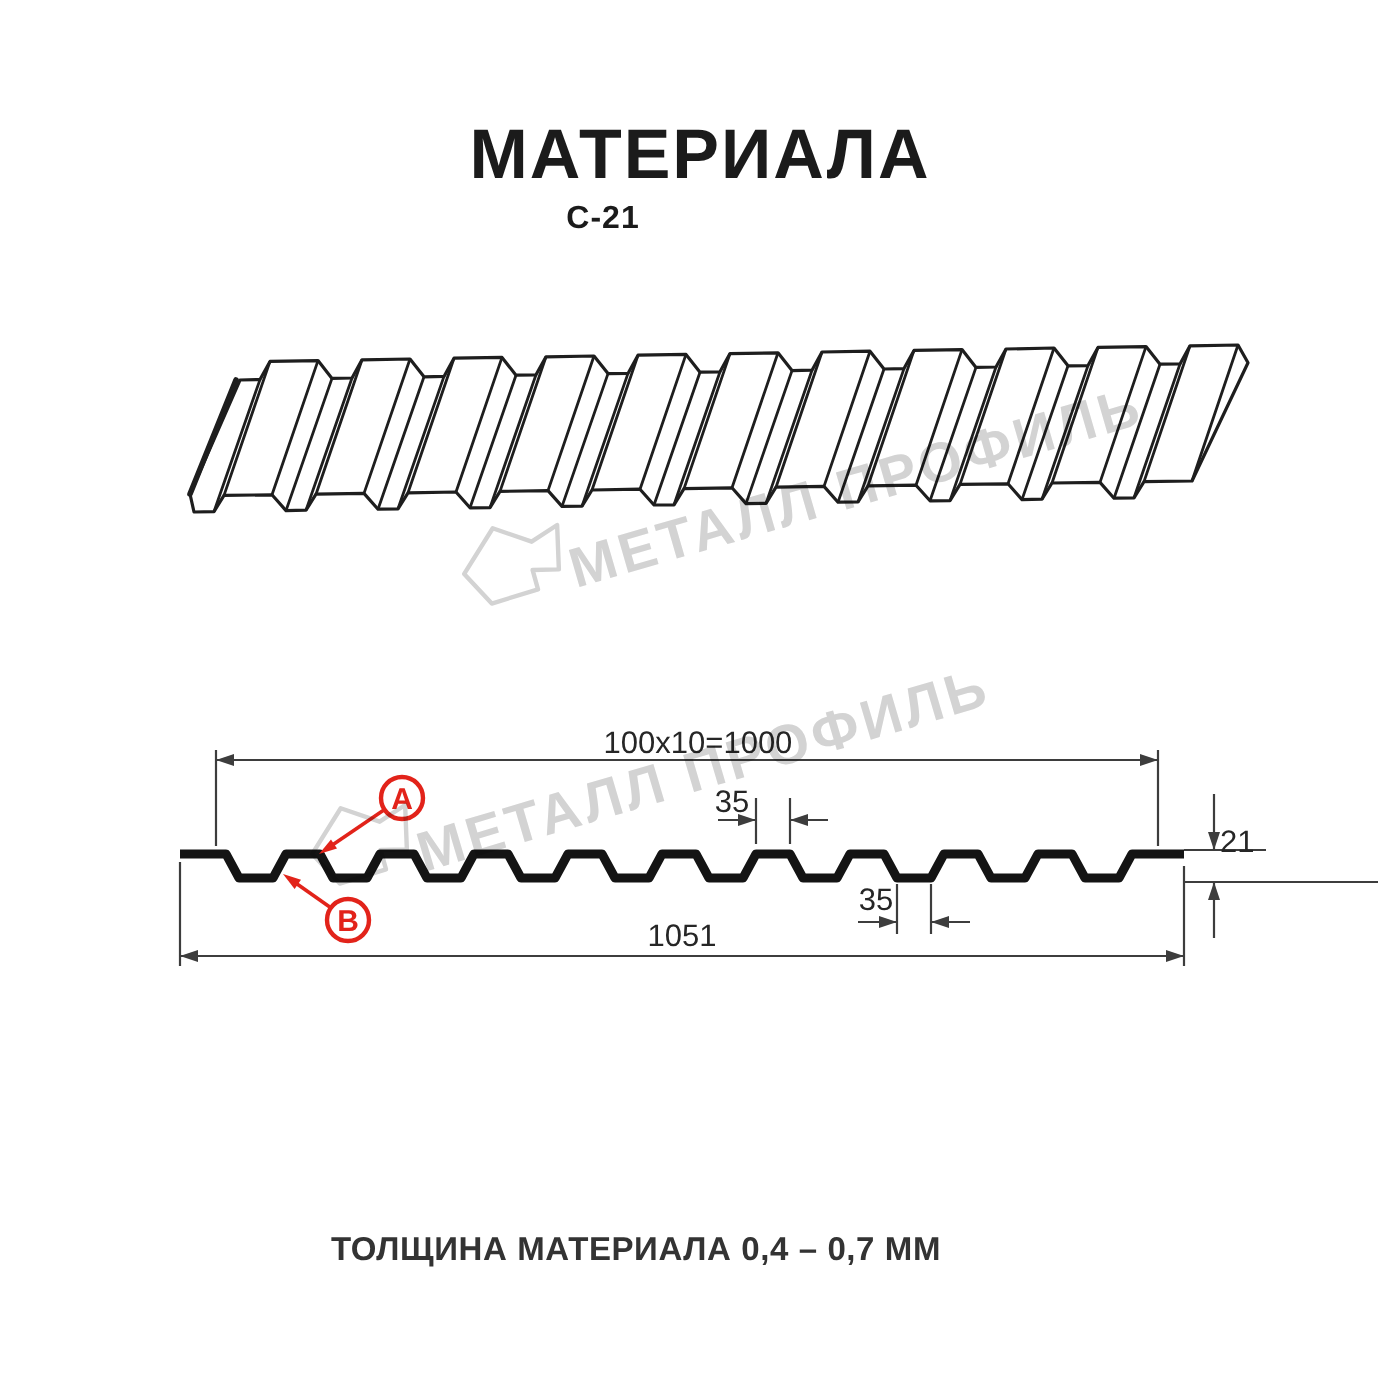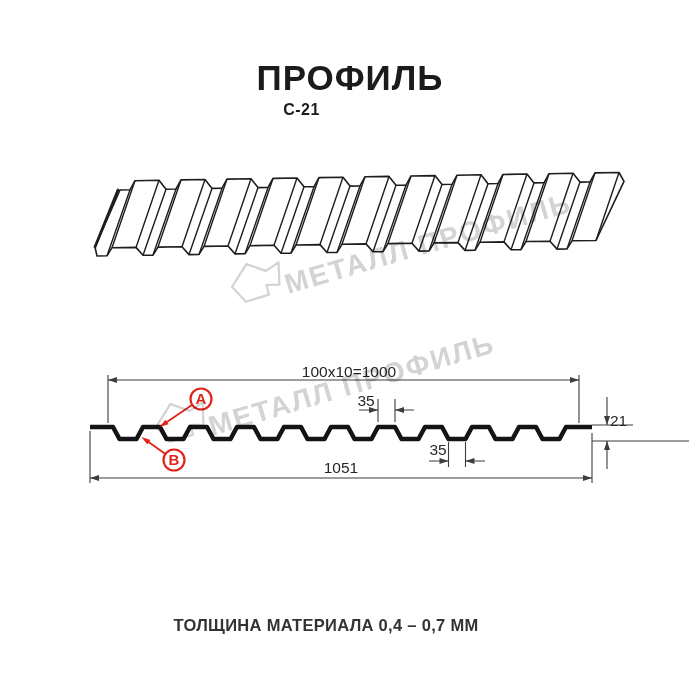--- a/index.html
+++ b/index.html
@@ -11,42 +11,42 @@
   .title{
     position:absolute;top:58px;left:0;width:700px;text-align:center;
     font-size:35px;font-weight:700;letter-spacing:1px;color:#1b1b1b;
   }
   .subtitle{
     position:absolute;top:101px;left:0;width:603px;text-align:center;
     font-size:16px;font-weight:700;color:#1b1b1b;letter-spacing:.5px;
   }
   .footer{
     position:absolute;top:616px;left:0;width:636px;text-align:center;
-    font-size:16.5px;font-weight:700;color:#333333;letter-spacing:.3px;margin-left:8px;
+    font-size:16.5px;font-weight:700;color:#333333;letter-spacing:.3px;
   }
   #tech{position:absolute;top:0;left:0}
   text{font-family:"Liberation Sans",sans-serif}
   .dim-line{stroke:#3d3d3d;stroke-width:1.1;fill:none}
   .dim-arrow{fill:#3d3d3d;stroke:none}
   .dim-text{fill:#262626;font-size:15.5px}
   .profile{stroke:#141414;stroke-width:4.5;fill:none;stroke-linejoin:round;stroke-linecap:butt}
   .sheet-outline{fill:#ffffff;stroke:#1e1e1e;stroke-width:1.6;stroke-linejoin:round}
   .sheet-lines{fill:none;stroke:#1e1e1e;stroke-width:1.4}
   .sheet-edge{fill:none;stroke:#1e1e1e;stroke-width:2.8;stroke-linecap:round}
   .accent-stroke{stroke:var(--accent);fill:none}
   .accent-fill{fill:var(--accent);stroke:none}
   .callout-letter{font-size:15px;font-weight:700;fill:var(--accent);text-anchor:middle}
   .wm{mix-blend-mode:multiply}
   .wm-stroke{stroke:var(--wm);fill:none;stroke-width:2.2;stroke-linejoin:round}
   .wm-text{fill:var(--wm);font-size:28px;font-weight:700;letter-spacing:2px}
 </style>
 </head>
 <body>
 
-<div class="title">ПРОФИЛЬ</div>
+<div class="title">МАТЕРИАЛА</div>
 <div class="subtitle">С-21</div>
 
 <svg id="tech" width="700" height="700" viewBox="0 0 700 700">
 
   <g id="sheet3d">
       <path class="sheet-outline" d="M95,247.0L97,256.0L107,255.8L112,247.7L136,247.4L143,255.3L153,255.1L158,247.1L182,246.7L189,254.6L199,254.4L204,246.4L228,246.0L235,253.9L245,253.8L250,245.7L274,245.3L281,253.2L291,253.1L296,245.0L320,244.6L327,252.5L337,252.4L342,244.3L366,243.9L373,251.8L383,251.7L388,243.6L412,243.2L419,251.1L429,251.0L434,242.9L458,242.6L465,250.4L475,250.3L480,242.2L504,241.9L511,249.8L521,249.6L526,241.5L550,241.2L557,249.1L567,248.9L572,240.8L596,240.5L624,181.4L619,172.5L595,172.9L590,182.0L580,182.1L573,173.3L549,173.7L544,182.8L534,182.9L527,174.0L503,174.5L498,183.5L488,183.7L481,174.8L457,175.2L452,184.3L442,184.5L435,175.6L411,176.0L406,185.1L396,185.3L389,176.4L365,176.8L360,185.9L350,186.1L343,177.2L319,177.6L314,186.7L304,186.8L297,178.0L273,178.4L268,187.4L258,187.6L251,178.7L227,179.1L222,188.2L212,188.4L205,179.5L181,179.9L176,189.0L166,189.2L159,180.3L135,180.7L130,189.8L120,190.0Z"></path>
       <path class="sheet-lines" d="M107,255.8L130,189.8M112,247.7L135,180.7M136,247.4L159,180.3M143,255.3L166,189.2M153,255.1L176,189.0M158,247.1L181,179.9M182,246.7L205,179.5M189,254.6L212,188.4M199,254.4L222,188.2M204,246.4L227,179.1M228,246.0L251,178.7M235,253.9L258,187.6M245,253.8L268,187.4M250,245.7L273,178.4M274,245.3L297,178.0M281,253.2L304,186.8M291,253.1L314,186.7M296,245.0L319,177.6M320,244.6L343,177.2M327,252.5L350,186.1M337,252.4L360,185.9M342,244.3L365,176.8M366,243.9L389,176.4M373,251.8L396,185.3M383,251.7L406,185.1M388,243.6L411,176.0M412,243.2L435,175.6M419,251.1L442,184.5M429,251.0L452,184.3M434,242.9L457,175.2M458,242.6L481,174.8M465,250.4L488,183.7M475,250.3L498,183.5M480,242.2L503,174.5M504,241.9L527,174.0M511,249.8L534,182.9M521,249.6L544,182.8M526,241.5L549,173.7M550,241.2L573,173.3M557,249.1L580,182.1M567,248.9L590,182.0M572,240.8L595,172.9M596,240.5L619,172.5"></path>
       <path class="sheet-edge" d="M95,247.0 L118,190.0"></path>
     </g>
 

